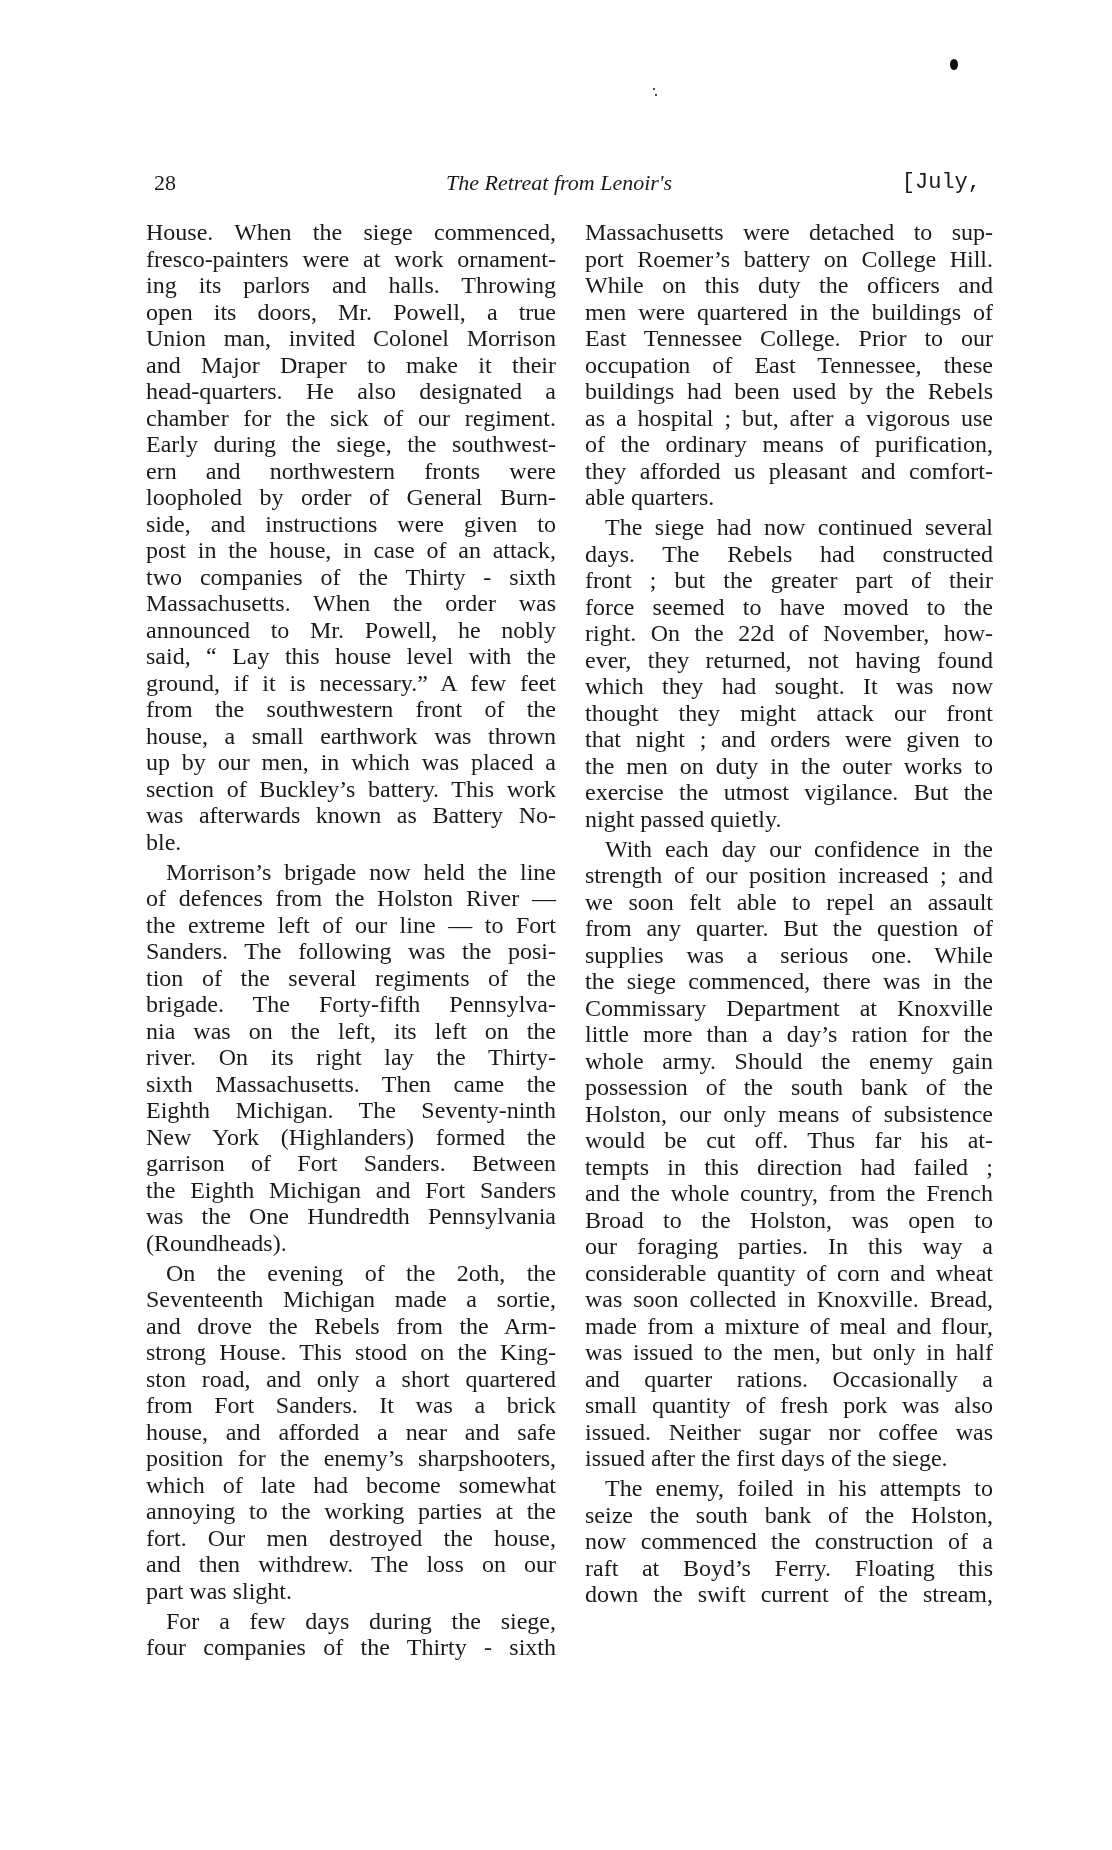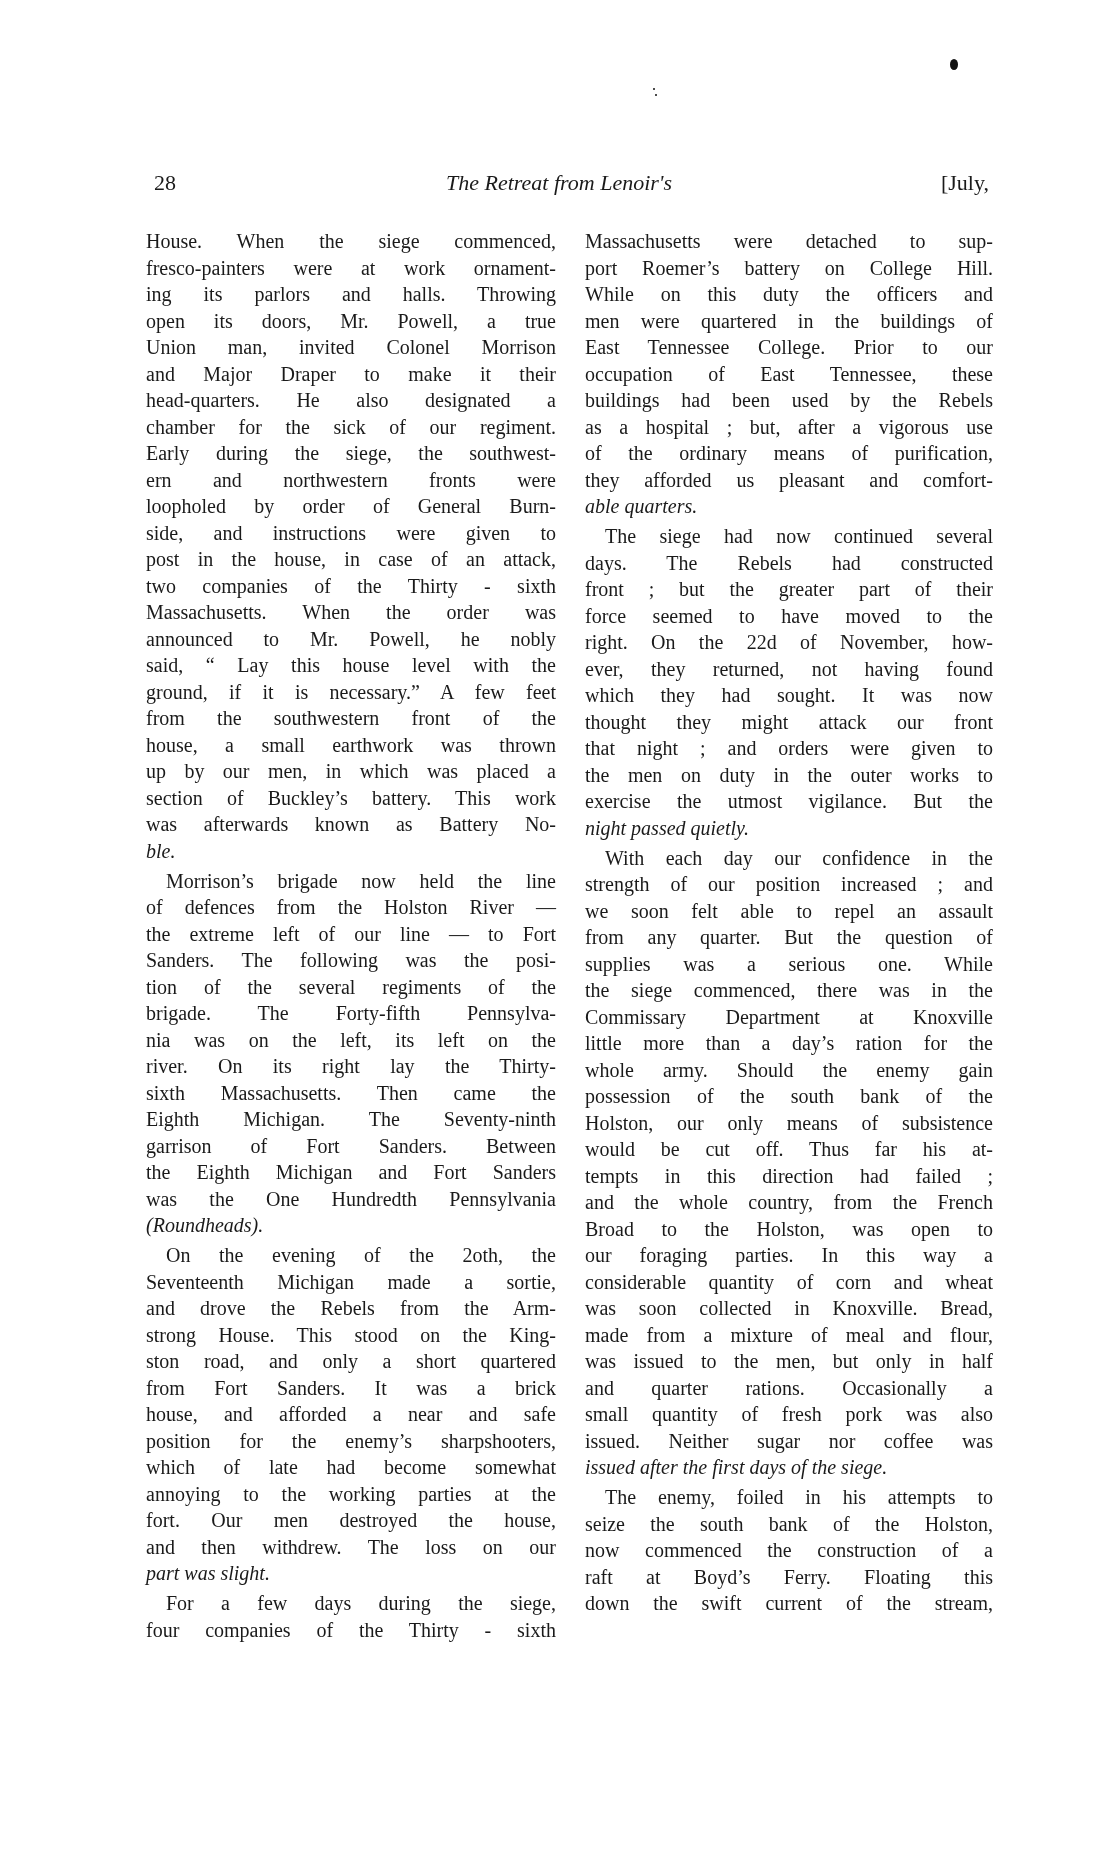--- a/index.html
+++ b/index.html
@@ -1,27 +1,27 @@
 <!DOCTYPE html>
 <html><head>
 <meta charset="utf-8">
 <style>
   html, body { margin: 0; padding: 0; background: #ffffff; }
   body { width: 1112px; height: 1850px; position: relative; overflow: hidden; color: #1a1a1a; font-family: "Liberation Serif", "DejaVu Serif", serif; }
   .speck { position: absolute; border-radius: 50%; background: #111; }
   .header { position: absolute; top: 170px; left: 150px; width: 843px; height: 36px; font-size: 22px; }
   .header .pageno { position: absolute; left: 4px; top: 0; }
   .header .running-title { position: absolute; left: 260px; top: 0; font-style: italic; }
-  .header .month { position: absolute; right: 4px; top: 0; }
-  .col { position: absolute; top: 228px; font-size: 20px; line-height: 26.5px; }
+  .header .month { position: absolute; right: 12px; top: 0; font-family: Liberation Mono, monospace; }
+  .col { position: absolute; top: 219px; font-size: 24px; line-height: 26.5px; }
   .col.left { left: 146px; width: 410px; }
   .col.right { left: 585px; width: 408px; }
   .para { margin: 0 0 3.5px 0; }
   .line { display: block; white-space: nowrap; text-align: justify; text-align-last: justify; height: 26.5px; overflow: visible; }
-  .line.last { text-align-last: left; font-style: italic; }
+  .line.last { text-align-last: left; }
   .line.indent { padding-left: 20px; }
 </style>
 </head>
 <body>
 
 <div class="speck" style="left:950px;top:59px;width:8px;height:11px;"></div>
 <div class="speck" style="left:653px;top:88px;width:2px;height:2px;"></div>
 <div class="speck" style="left:655px;top:94px;width:2px;height:2px;"></div>
 
 <header class="header">
@@ -62,20 +62,21 @@
         <span class="line indent">Morrison’s brigade now held the line</span>
         <span class="line">of defences from the Holston River —</span>
         <span class="line">the extreme left of our line — to Fort</span>
         <span class="line">Sanders.  The following was the posi-</span>
         <span class="line">tion of the several regiments of the</span>
         <span class="line">brigade.  The Forty-fifth Pennsylva-</span>
         <span class="line">nia was on the left, its left on the</span>
         <span class="line">river.  On its right lay the Thirty-</span>
         <span class="line">sixth Massachusetts.  Then came the</span>
         <span class="line">Eighth Michigan.  The Seventy-ninth</span>
+        <span class="line">New York (Highlanders) formed the</span>
         <span class="line">garrison of Fort Sanders.  Between</span>
         <span class="line">the Eighth Michigan and Fort Sanders</span>
         <span class="line">was the One Hundredth Pennsylvania</span>
         <span class="line last">(Roundheads).</span>
       </div>
       <div class="para">
         <span class="line indent">On the evening of the 2oth, the</span>
         <span class="line">Seventeenth Michigan made a sortie,</span>
         <span class="line">and drove the Rebels from the Arm-</span>
         <span class="line">strong House.  This stood on the King-</span>

